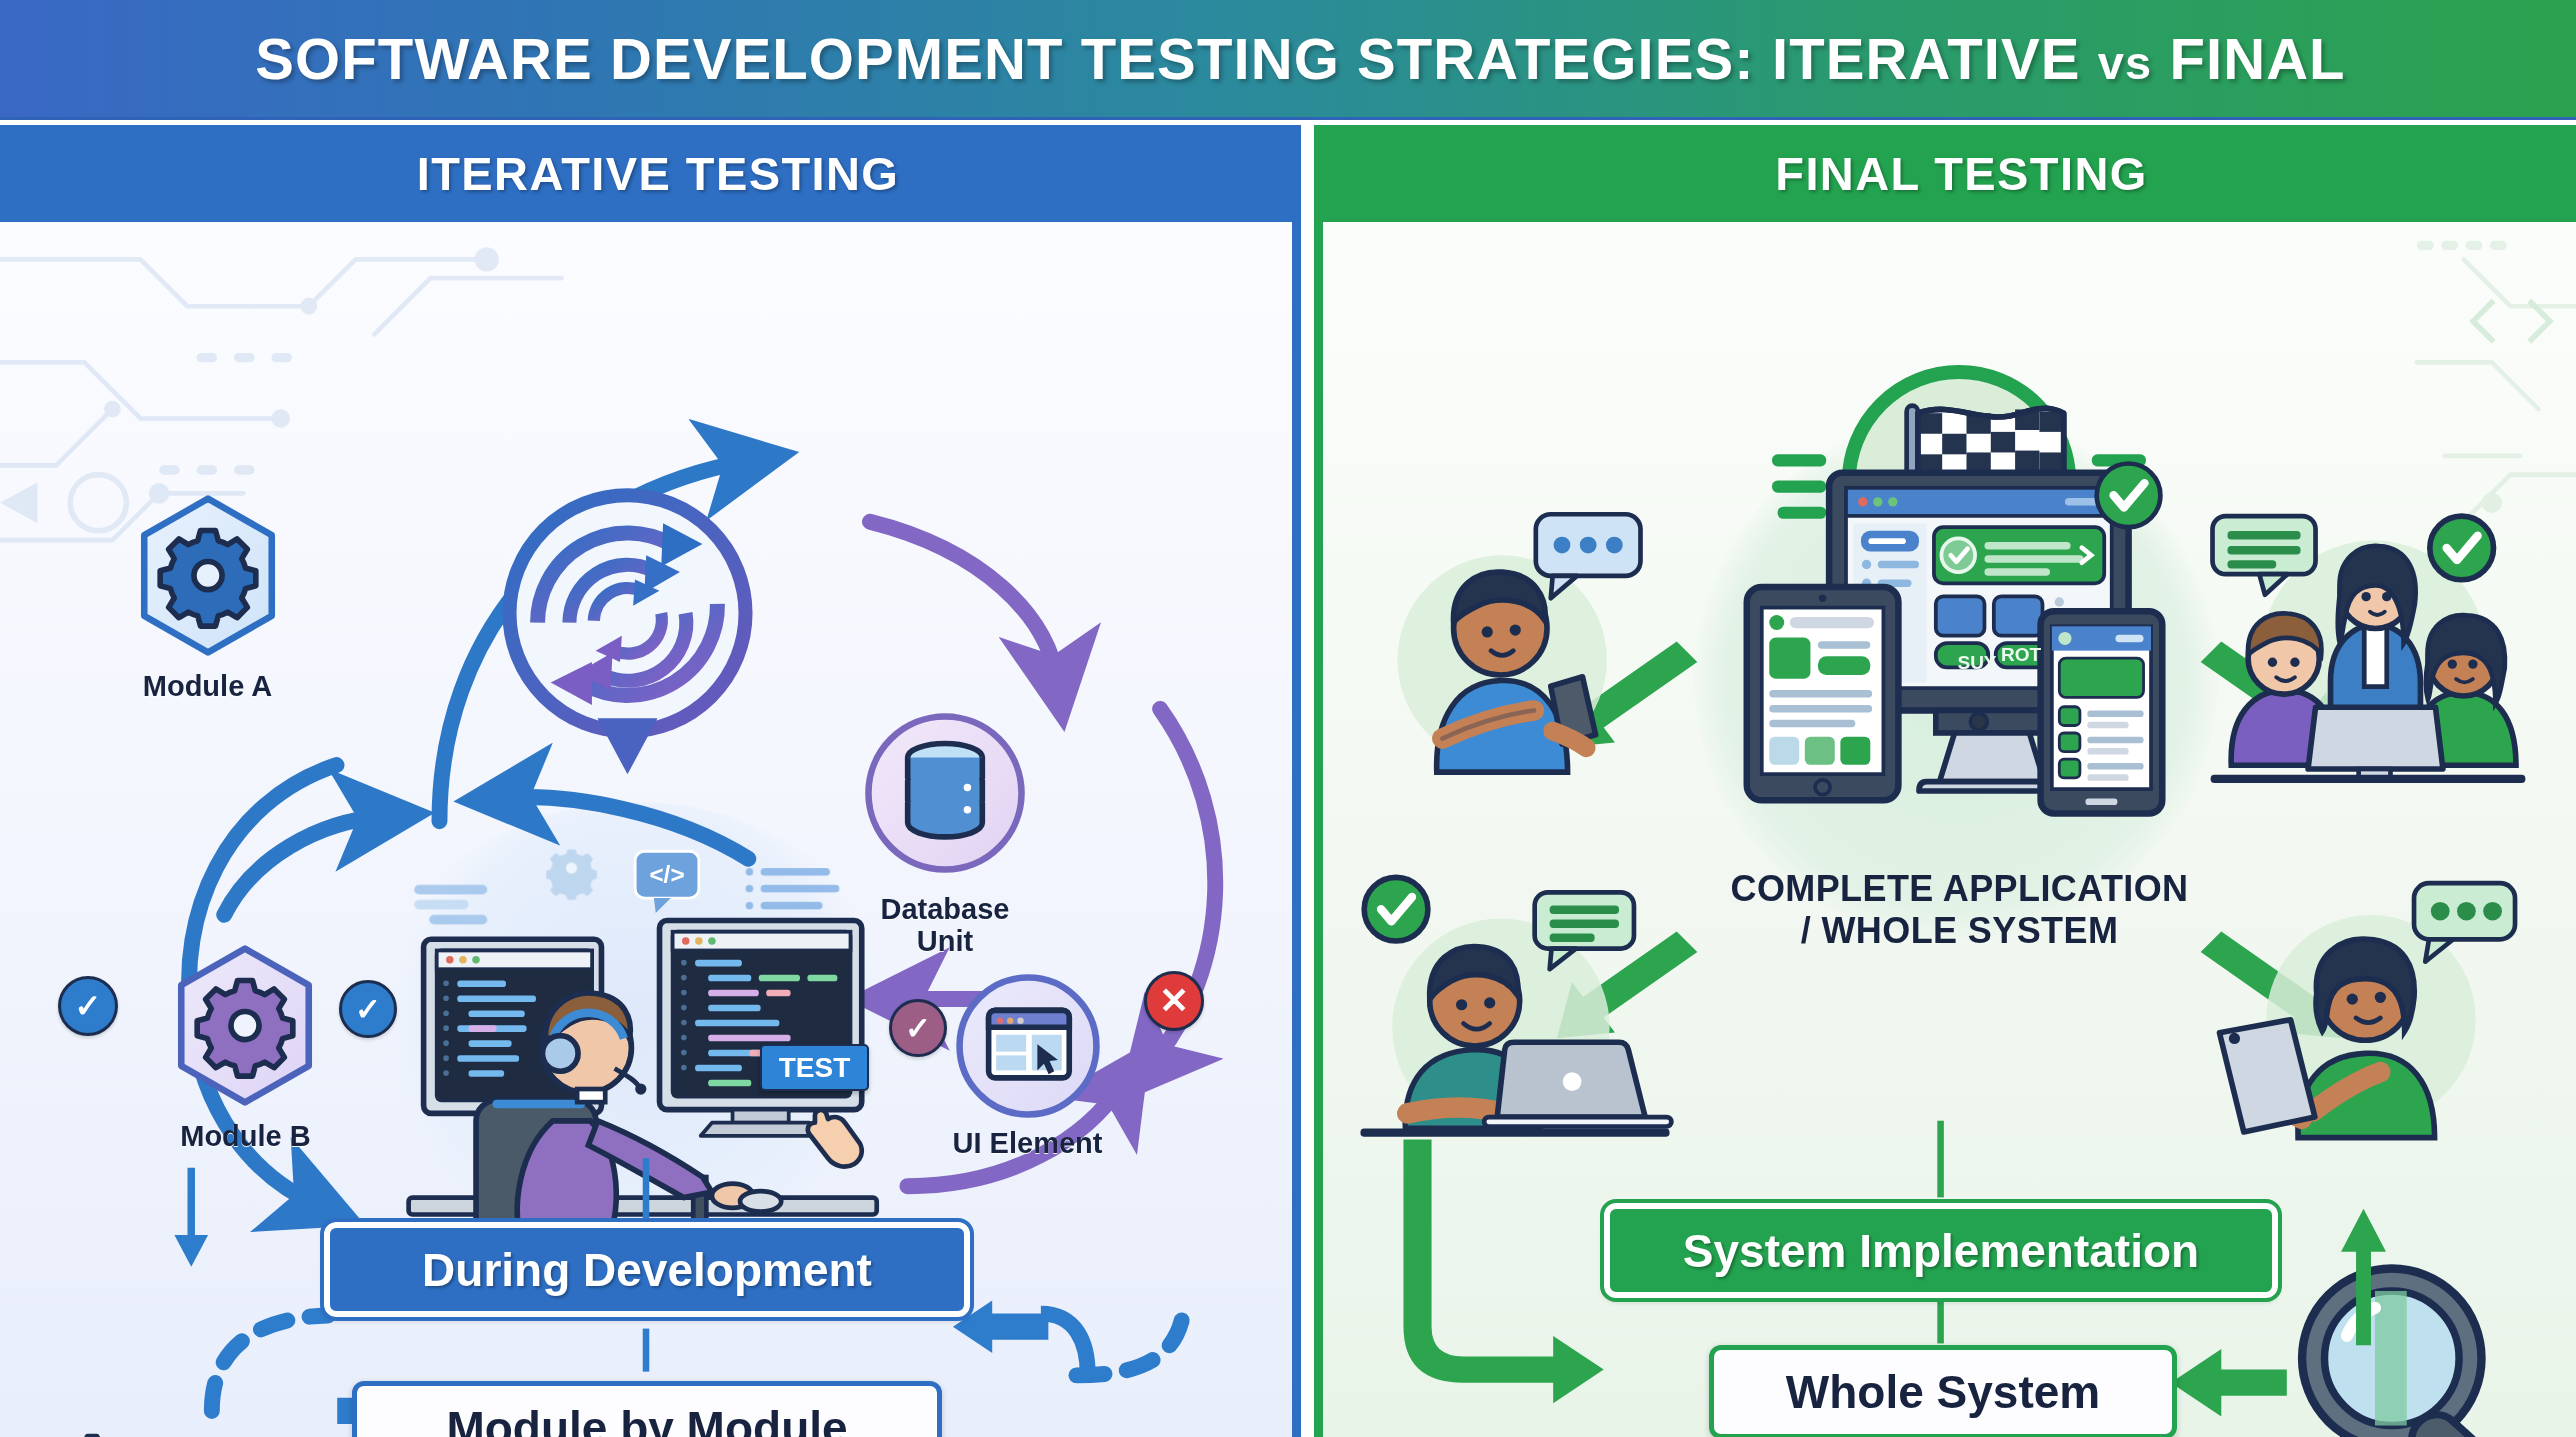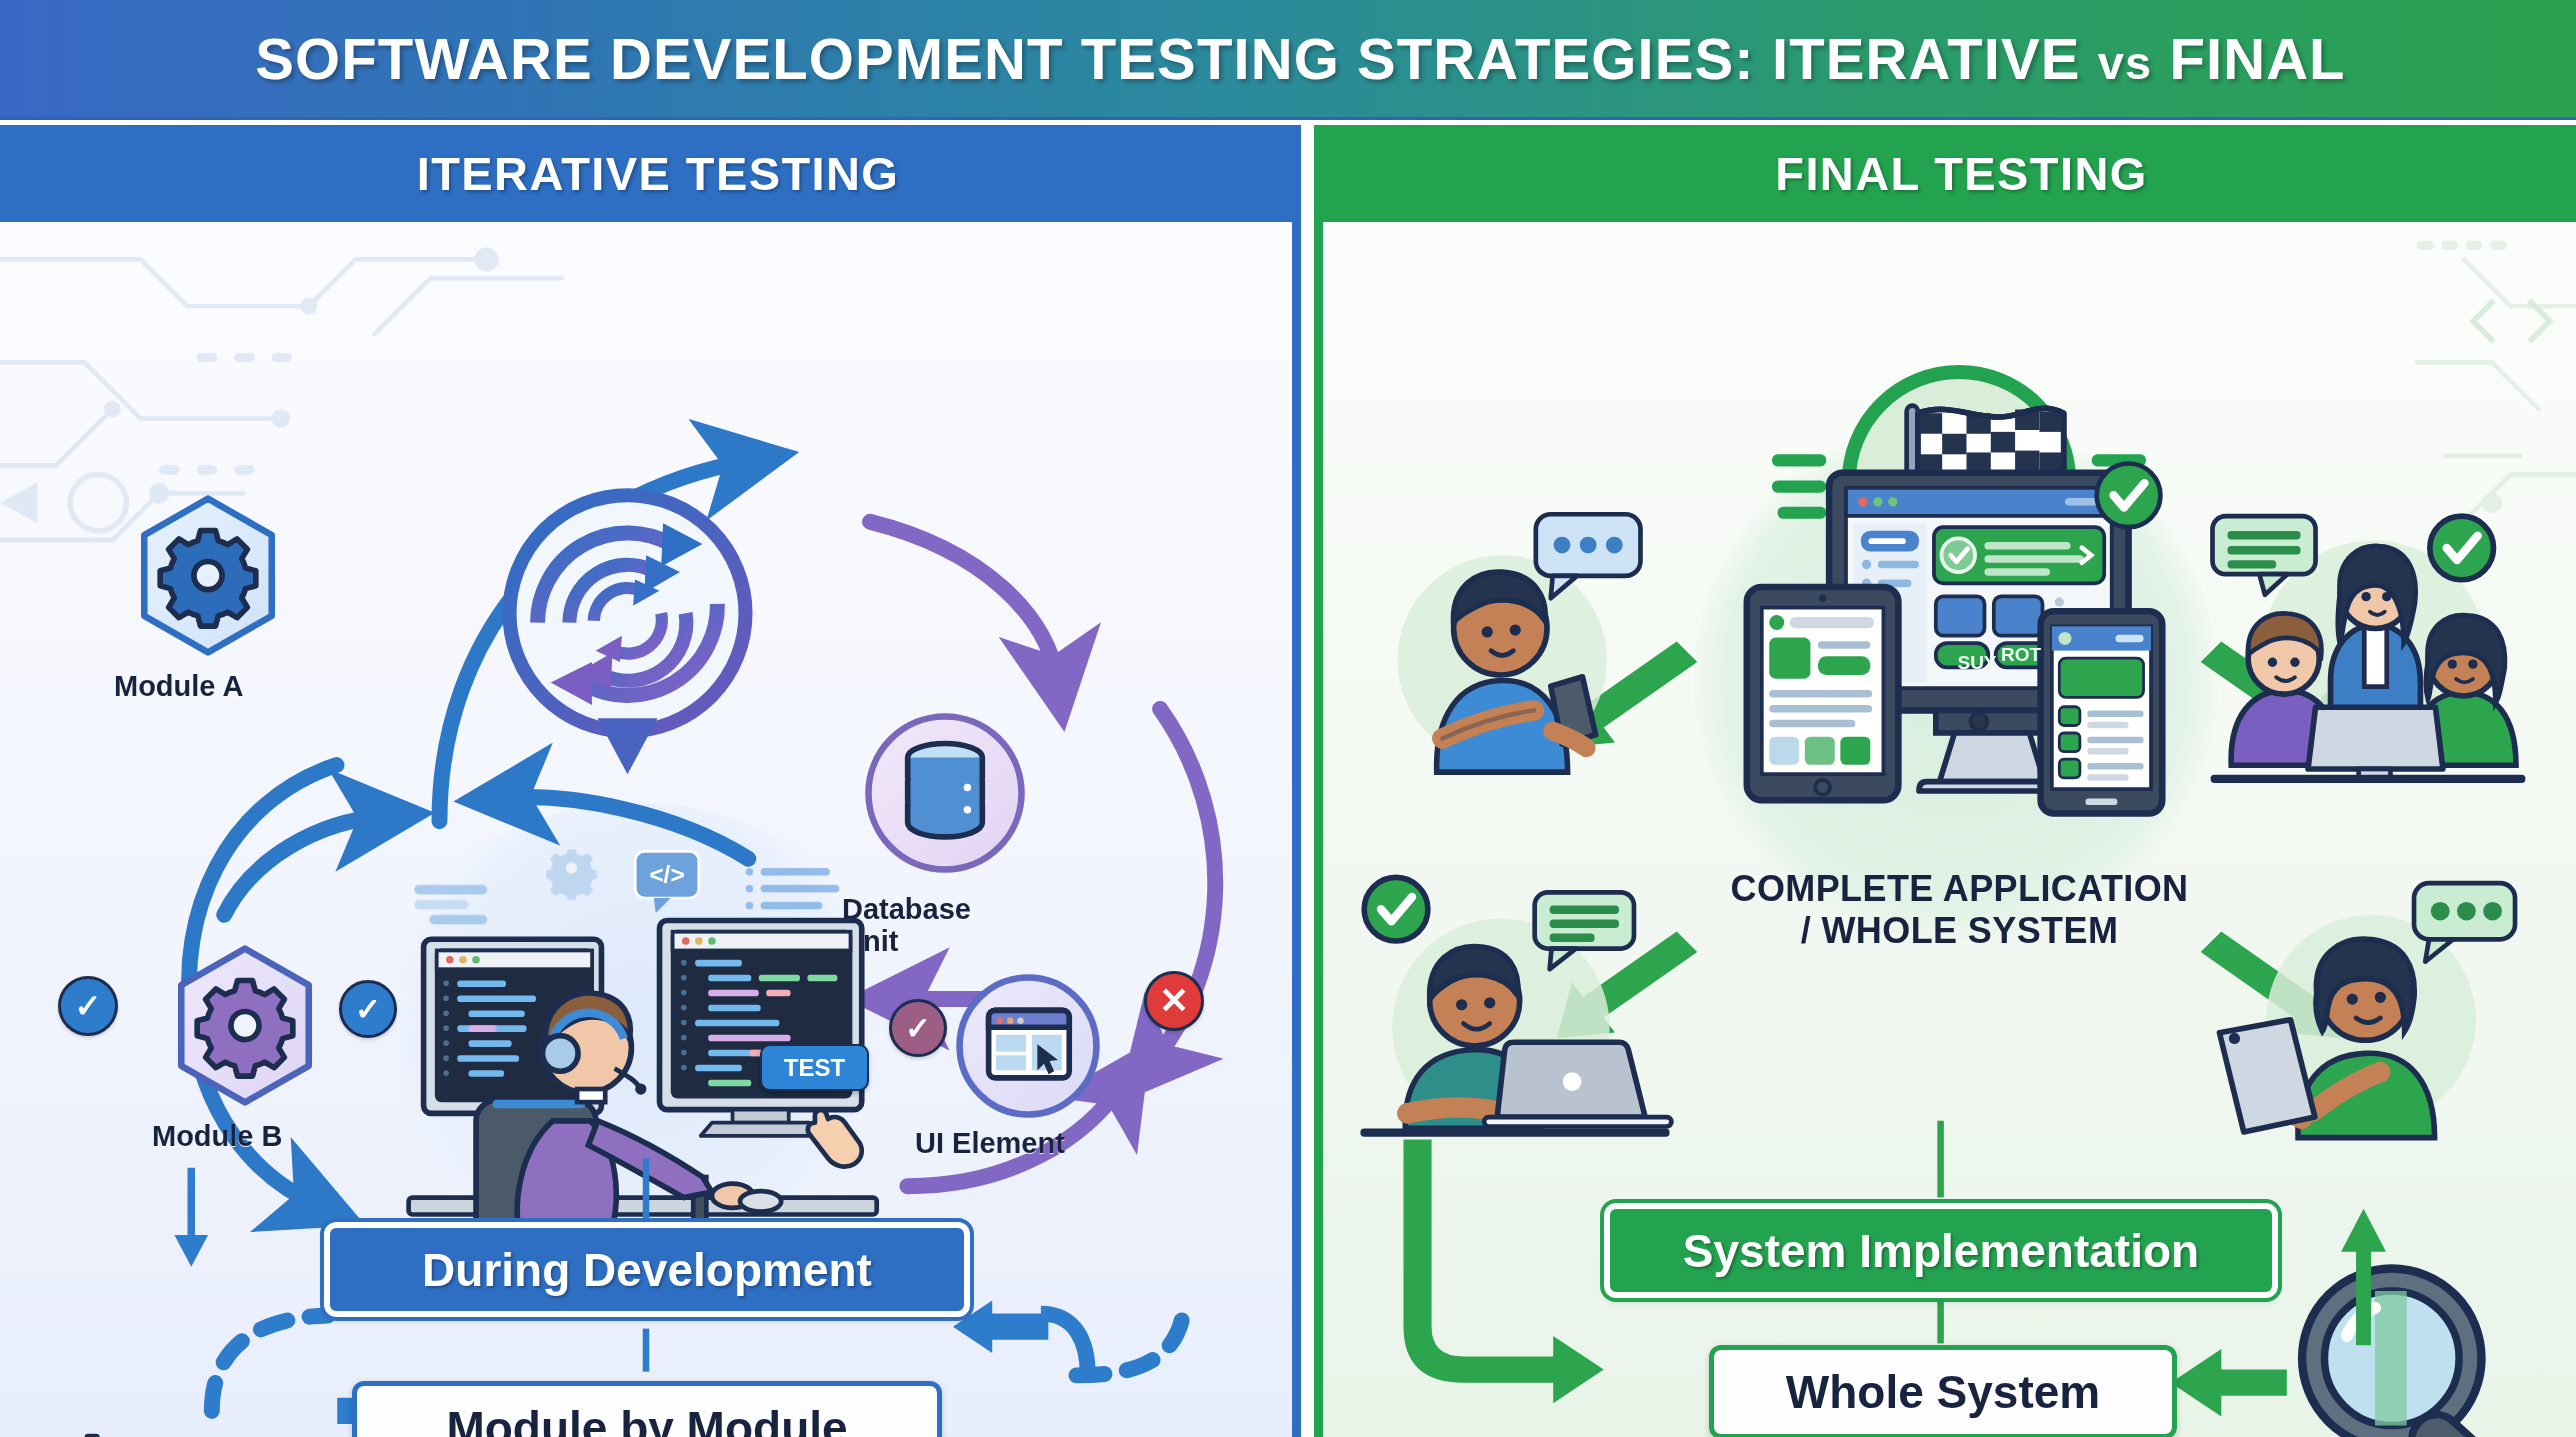--- a/index.html
+++ b/index.html
@@ -49,21 +49,21 @@
   .panel.right .panel-body { background: linear-gradient(180deg,#fbfdfa 0%,#f2f8f1 55%,#e9f4e9 100%); }
 
   
   .abs { position: absolute; }
 
   
   .circuit { position:absolute; opacity:.5; pointer-events:none; }
 
   
   .nodelabel {
-    position:absolute; font-weight:bold;
+    position:absolute; text-align:center; font-weight:bold;
     color:#17233f; font-size:29px; line-height:1.1; white-space:pre-line;
     text-shadow: 0 0.9px 0 rgba(255,255,255,.9);
   }
 
   
   .hexnode { position:absolute; width:127px; height:140px; }
 
   
   .circnode { position:absolute; }
 
@@ -83,21 +83,21 @@
   .pill.solid-blue  { background:#2e6fc4; color:#ffffff; border:6.6px solid #ffffff;
                       outline:4.7px solid #2e6fc4; font-size:46px; text-shadow:1.9px 1.9px 2.8px rgba(0,0,0,.3); }
   .pill.solid-green { background:#23a34f; color:#ffffff; border:6.6px solid #ffffff;
                       outline:4.7px solid #23a34f; font-size:46px; text-shadow:1.9px 1.9px 2.8px rgba(0,0,0,.3); }
   .pill.ghost-blue  { background:#fdfdff; color:#17233f; border:5.6px solid #2e6fc4; font-size:46px; }
   .pill.ghost-green { background:#fdfdff; color:#17233f; border:5.6px solid #23a34f; font-size:46px; }
 
   
   .testbtn {
     position:absolute; background:#2e84d6; color:#ffffff; font-weight:bold;
-    font-size:24px; border:2.8px solid #1d2d4f; border-radius:10px;
+    font-size:28px; border:2.8px solid #1d2d4f; border-radius:5px;
     display:flex; align-items:center; justify-content:center;
     box-shadow:0 2.8px 4.7px rgba(0,0,0,.22);
   }
 
   
   .devtag {
     position:absolute; color:#eafbee; font-weight:bold; font-size:19px;
     display:flex; align-items:center; justify-content:center;
   }
 

